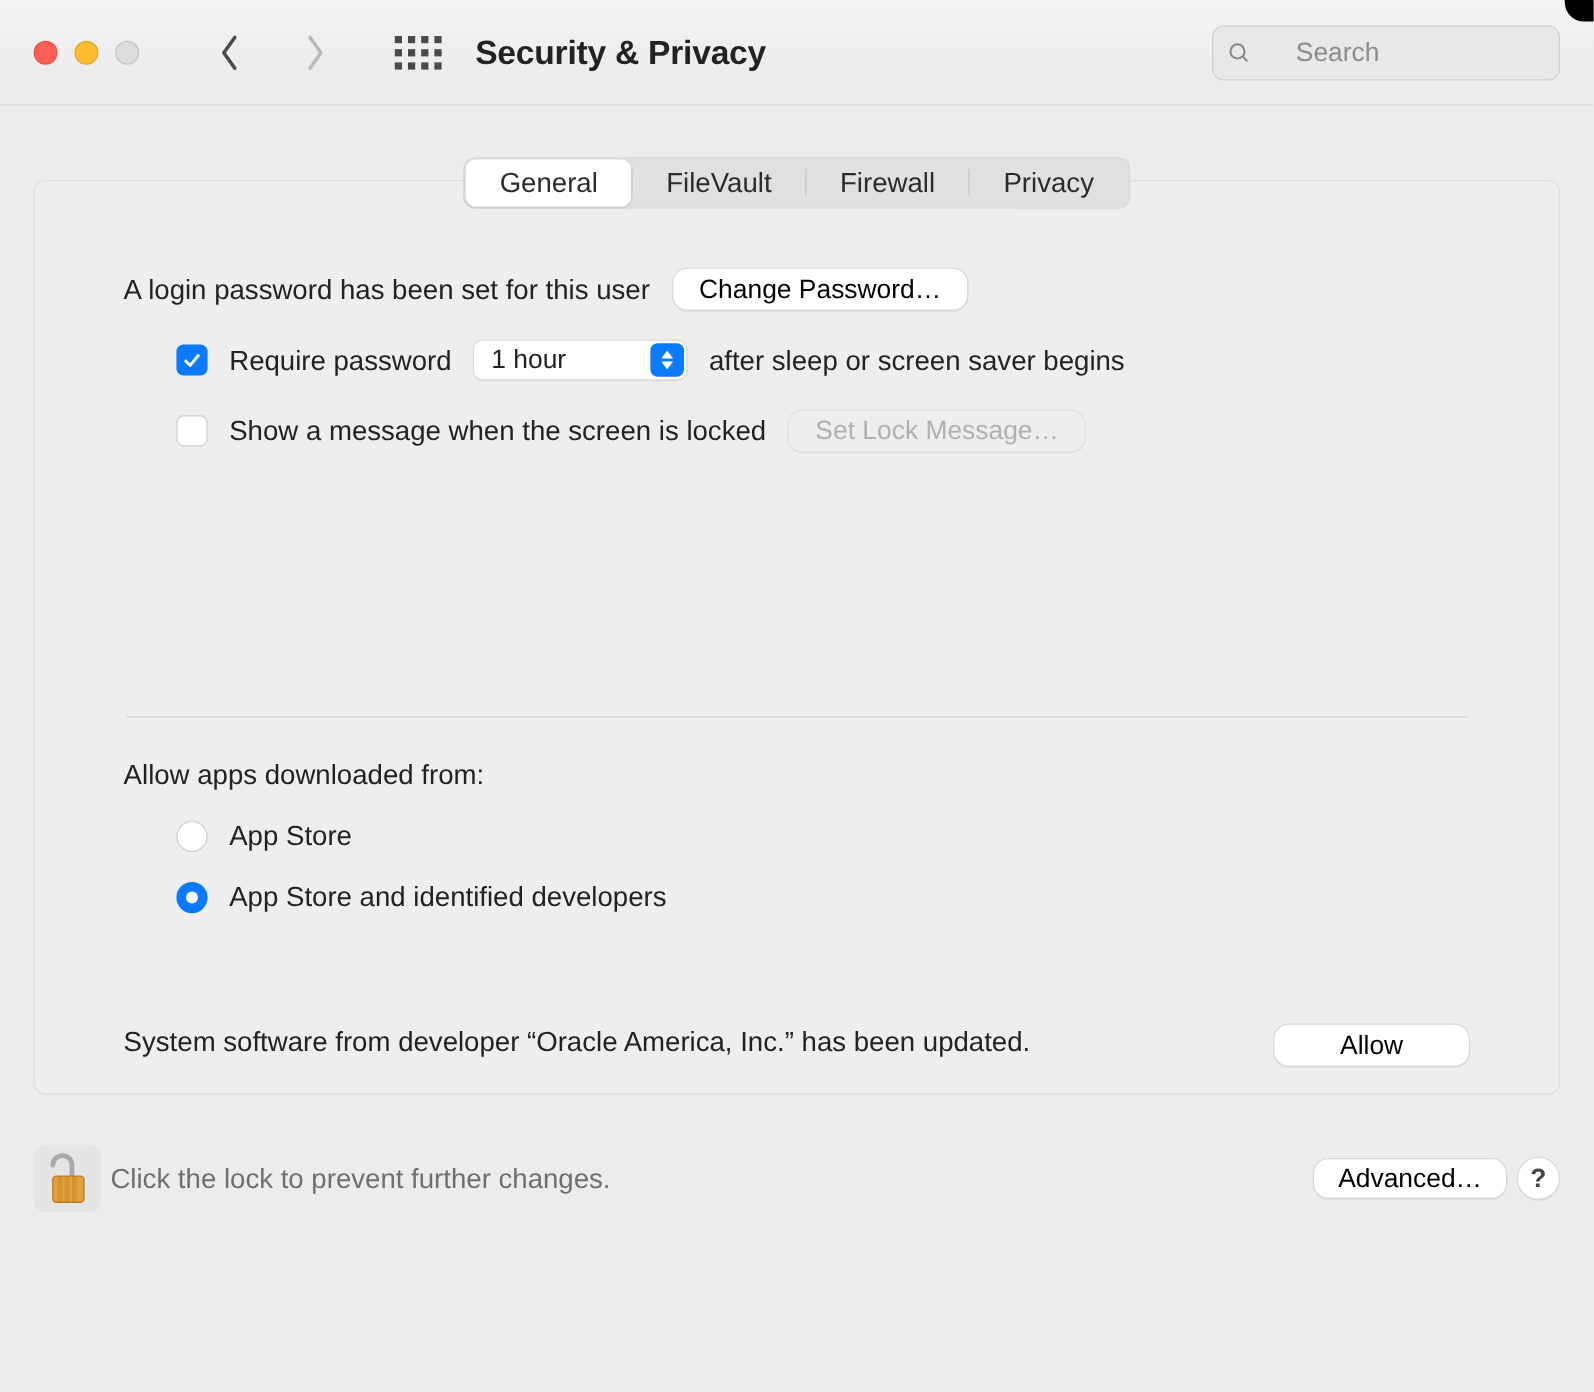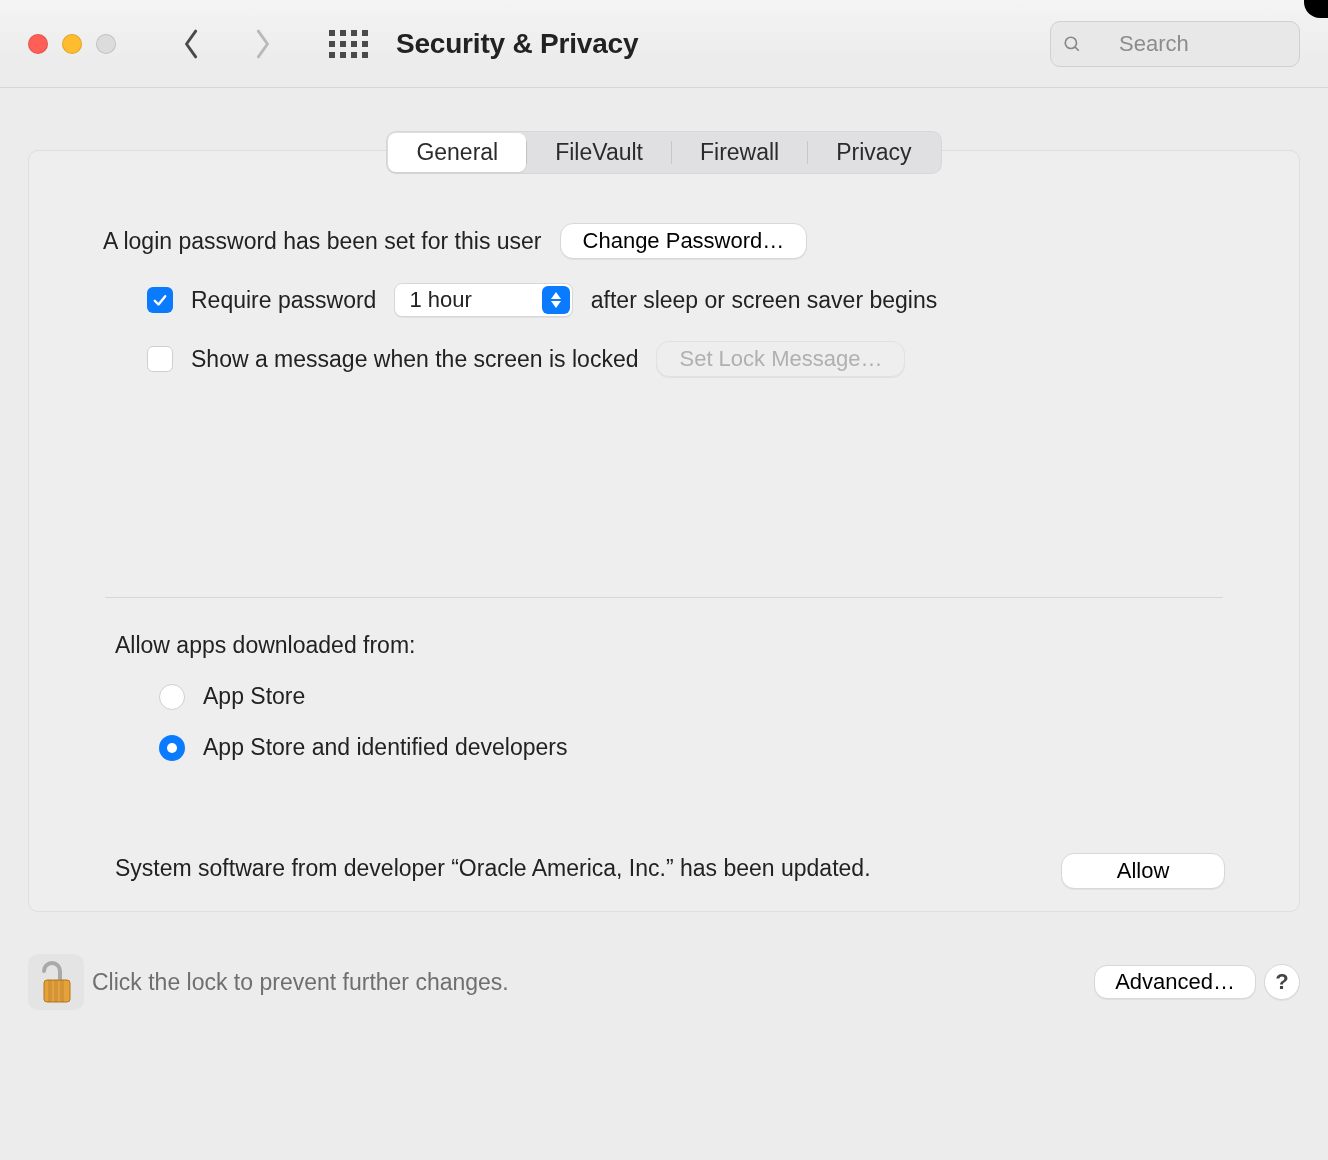--- a/index.html
+++ b/index.html
@@ -54,21 +54,21 @@
     margin-left: 28px;
     font-size: 28px;
     font-weight: 700;
     letter-spacing: -0.2px;
   }
 
   .spacer { flex: 1; }
 
   .search-field {
     display: flex; align-items: center;
-    width: 250px; height: 46px;
+    width: 290px; height: 46px;
     background: #e8e8e8;
     border: 1px solid #d0d0d0;
     border-radius: 10px;
     padding: 0 12px;
     gap: 28px;
   }
   .search-field svg { width: 24px; height: 24px; stroke: #878787; fill: none; stroke-width: 2.2; }
   .search-field input {
     border: none; background: transparent; outline: none;
     font-size: 22px; margin-left: 10px; width: 100%;
@@ -223,21 +223,21 @@
     background: #fff; border: 1px solid #d7d7d7;
     display: flex; align-items: center; justify-content: center;
     font-size: 22px; font-weight: 600; color: #444;
     box-shadow: 0 1px 0 rgba(0,0,0,0.05);
   }
 
   
   .panel { top: 150px; bottom: 248px; }
   .section-login { margin-top: 6px; }
   .section-break  { margin-top: 220px; }
-  .section-allow  { margin-top: 34px; margin-left: 12px; }
+  .section-allow  { margin-top: 34px; }
 </style>
 </head>
 <body>
 
 <div class="corner-notch"></div>
 
 <div class="titlebar">
   <div class="traffic-lights">
     <div class="traffic-light tl-red"></div>
     <div class="traffic-light tl-yellow"></div>

